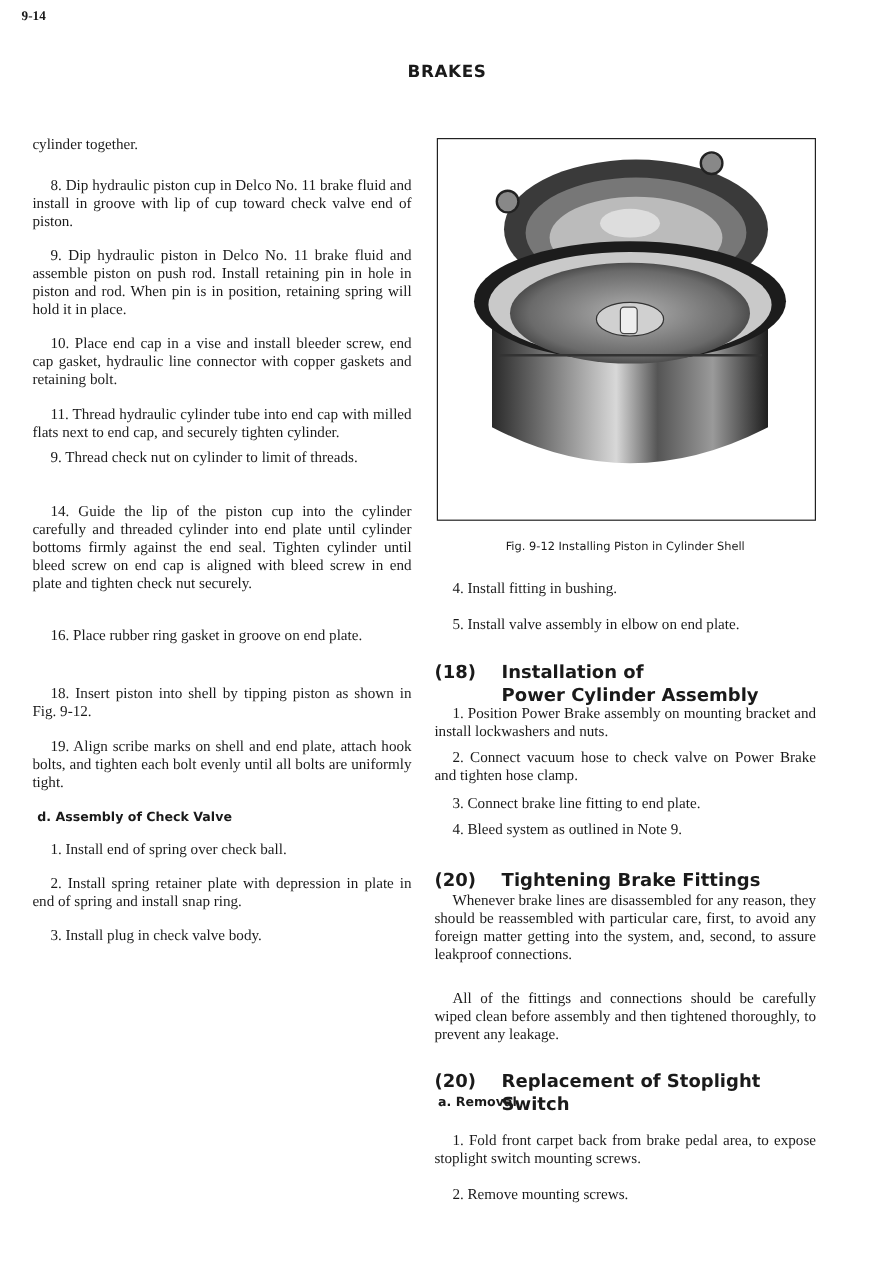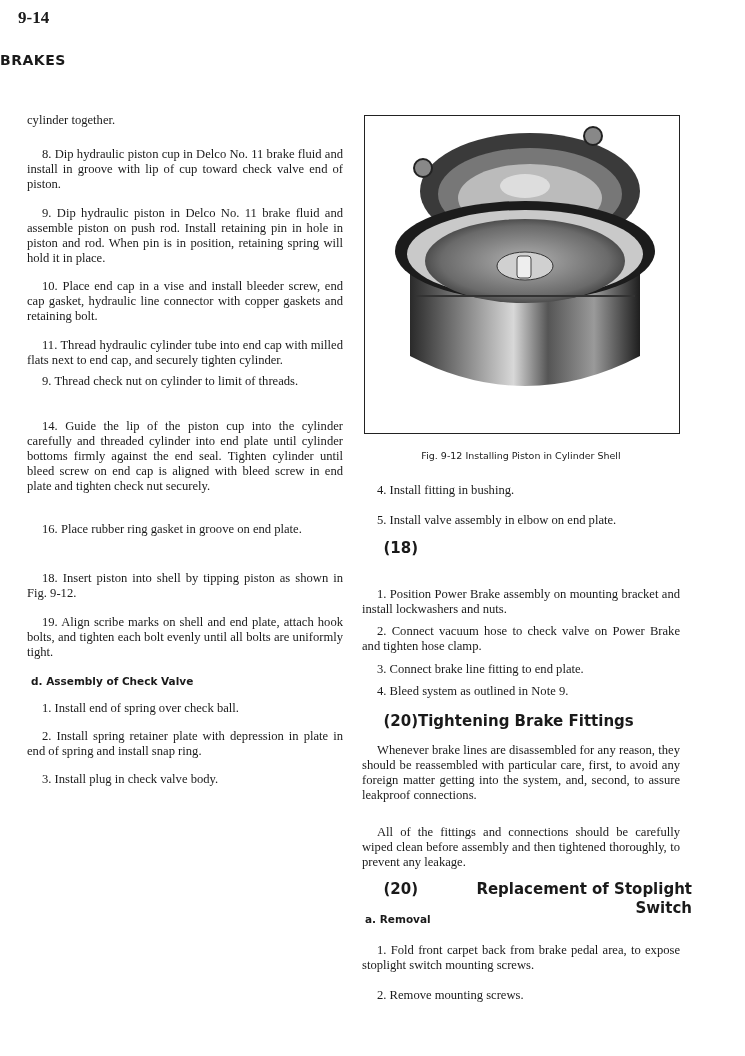--- a/index.html
+++ b/index.html
@@ -1,25 +1,25 @@
 <!DOCTYPE html>
 <html><head>
 <meta charset="utf-8">
 <style>
   html, body { margin: 0; padding: 0; background: #ffffff; }
   body { width: 745px; height: 1056px; position: relative; overflow: hidden; color: #1a1a1a; }
-  .page-num { position: absolute; left: 18px; top: 8px; font-family: "Liberation Serif", serif; font-size: 17px; font-weight: bold; }
-  .running-head { position: absolute; left: 0; right: 0; top: 52px; text-align: left; font-family: "DejaVu Sans", sans-serif; font-size: 14px; font-weight: bold; letter-spacing: 0.5px; }
+  .page-num { position: absolute; left: 18px; top: 8px; font-family: "Liberation Serif", serif; font-size: 11px; font-weight: bold; }
+  .running-head { position: absolute; left: 0; right: 0; top: 52px; text-align: center; font-family: "DejaVu Sans", sans-serif; font-size: 14px; font-weight: bold; letter-spacing: 0.5px; }
   .col { position: absolute; font-family: "Liberation Serif", serif; font-size: 12.6px; line-height: 15px; text-align: justify; }
   .col-left { left: 27px; width: 316px; top: 113px; }
   .col-right { left: 362px; width: 318px; top: 0; }
   p { margin: 0; text-indent: 15px; }
   p.noindent { text-indent: 0; }
   .sub-head { font-family: "DejaVu Sans", sans-serif; font-weight: bold; font-size: 10.5px; }
-  .sec-head { font-family: "DejaVu Sans", sans-serif; font-weight: bold; font-size: 15px; line-height: 19px; display: flex; text-align: right; }
+  .sec-head { font-family: "DejaVu Sans", sans-serif; font-weight: bold; font-size: 15px; line-height: 19px; display: flex; text-align: left; margin-top: 12px; }
   .sec-num { width: 56px; flex: none; }
   .figure { position: absolute; left: 364px; top: 115px; width: 314px; height: 317px; border: 1.5px solid #222; background: #fff; }
   .figure svg { width: 100%; height: 100%; display: block; }
   .caption { position: absolute; left: 364px; top: 450px; width: 314px; text-align: center; font-family: "DejaVu Sans", sans-serif; font-size: 9.5px; }
   .abs { position: absolute; }
 </style>
 </head>
 <body>
 
 <div class="page-num">9-14</div>
@@ -95,20 +95,21 @@
   </svg>
 </div>
 <div class="caption">Fig. 9-12  Installing Piston in Cylinder Shell</div>
 
 <div class="col col-right">
   <p class="abs" style="top:483px;width:318px"><span>4.</span> <span>Install fitting in bushing.</span></p>
   <p class="abs" style="top:513px;width:318px"><span>5.</span> <span>Install valve assembly in elbow on end plate.</span></p>
 
   <div class="abs sec-head" style="top:539px;width:318px">
     <span class="sec-num">(18)</span>
+    <span><span>Installation of</span><br><span>Power Cylinder Assembly</span></span>
   </div>
   <p class="abs" style="top:587px;width:318px"><span>1.</span> <span>Position Power Brake assembly on mounting bracket and install lockwashers and nuts.</span></p>
   <p class="abs" style="top:624px;width:318px"><span>2.</span> <span>Connect vacuum hose to check valve on Power Brake and tighten hose clamp.</span></p>
   <p class="abs" style="top:662px;width:318px"><span>3.</span> <span>Connect brake line fitting to end plate.</span></p>
   <p class="abs" style="top:684px;width:318px"><span>4.</span> <span>Bleed system as outlined in Note 9.</span></p>
 
   <div class="abs sec-head" style="top:712px;width:318px">
     <span class="sec-num">(20)</span>
     <span>Tightening Brake Fittings</span>
   </div>

